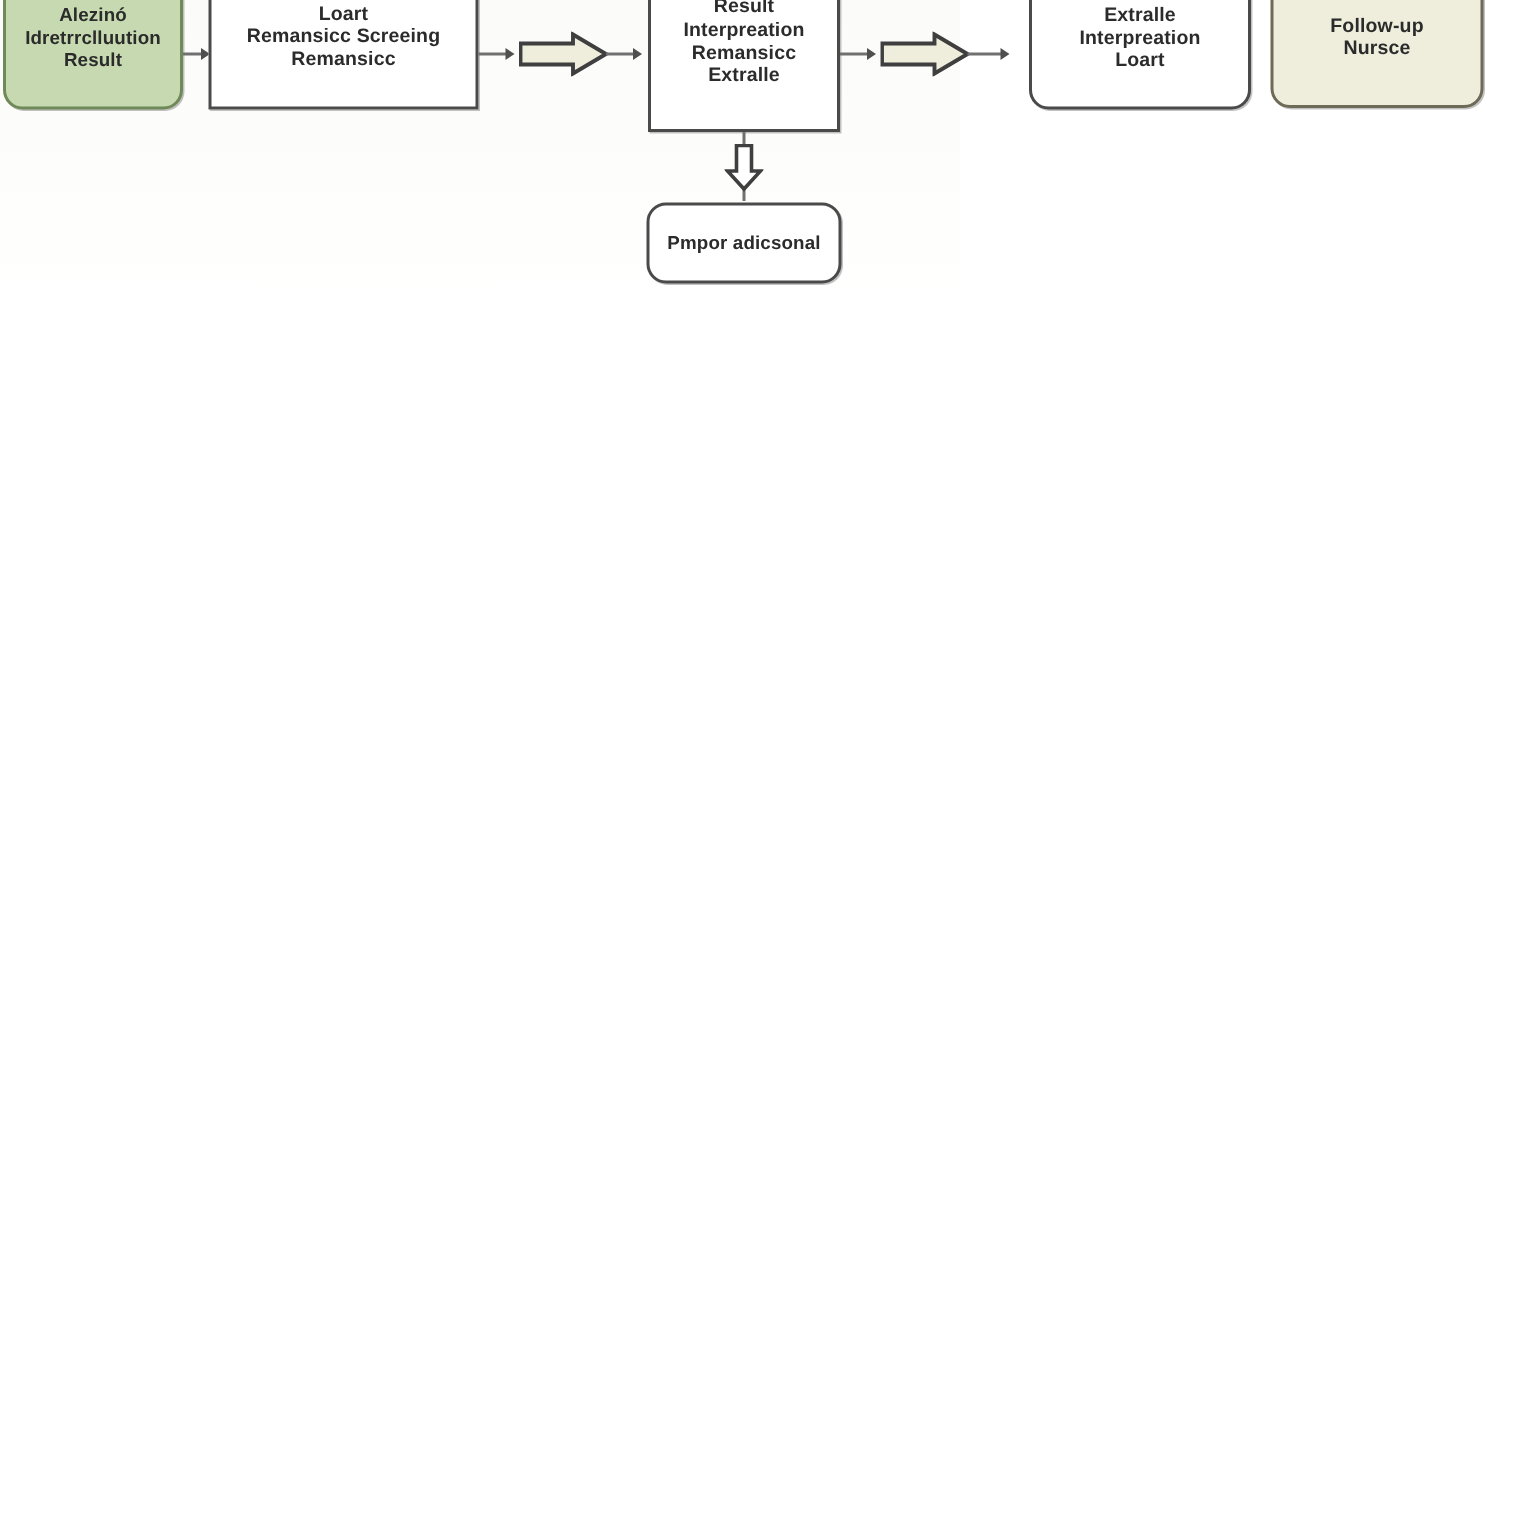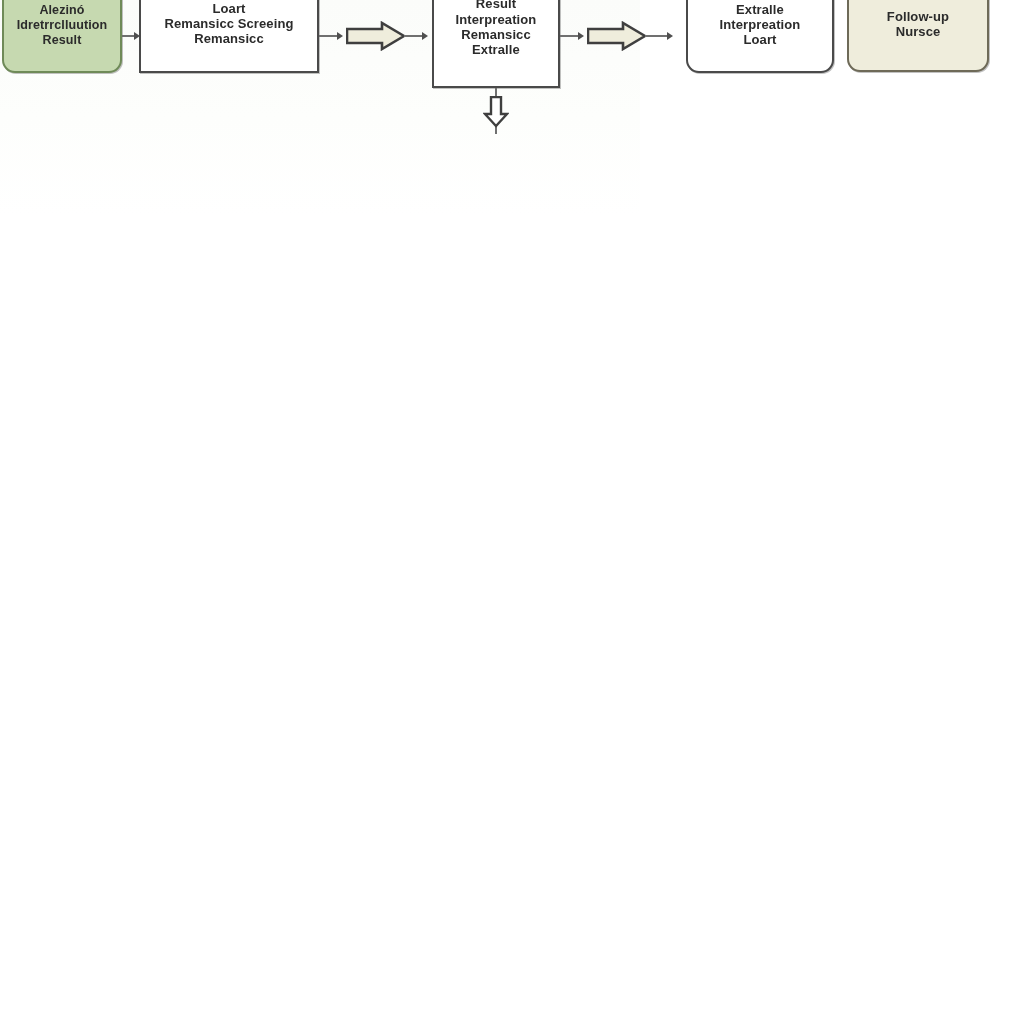--- a/index.html
+++ b/index.html
@@ -169,14 +169,19 @@
   </div>
 
   <div class="conn v" style="left:495px; top:88px; height:46px;"></div>
 
   <div class="down-arrow" style="left:483px; top:96px;">
     <svg width="26" height="32" viewBox="0 0 26 32">
       <polygon points="8,1 18,1 18,18 24,18 13,30 2,18 8,18" fill="#ffffff" stroke="#3f3f3f" stroke-width="2.4" stroke-linejoin="miter"></polygon>
     </svg>
   </div>
 
+  <div class="node rounded" style="left:431px; top:135px; width:130px; height:54px; font-size:12.5px;">
+    <span class="label">
+      <span>Pmpor adicsonal</span>
+    </span>
+  </div>
 
 </div>
 
 </body></html>

